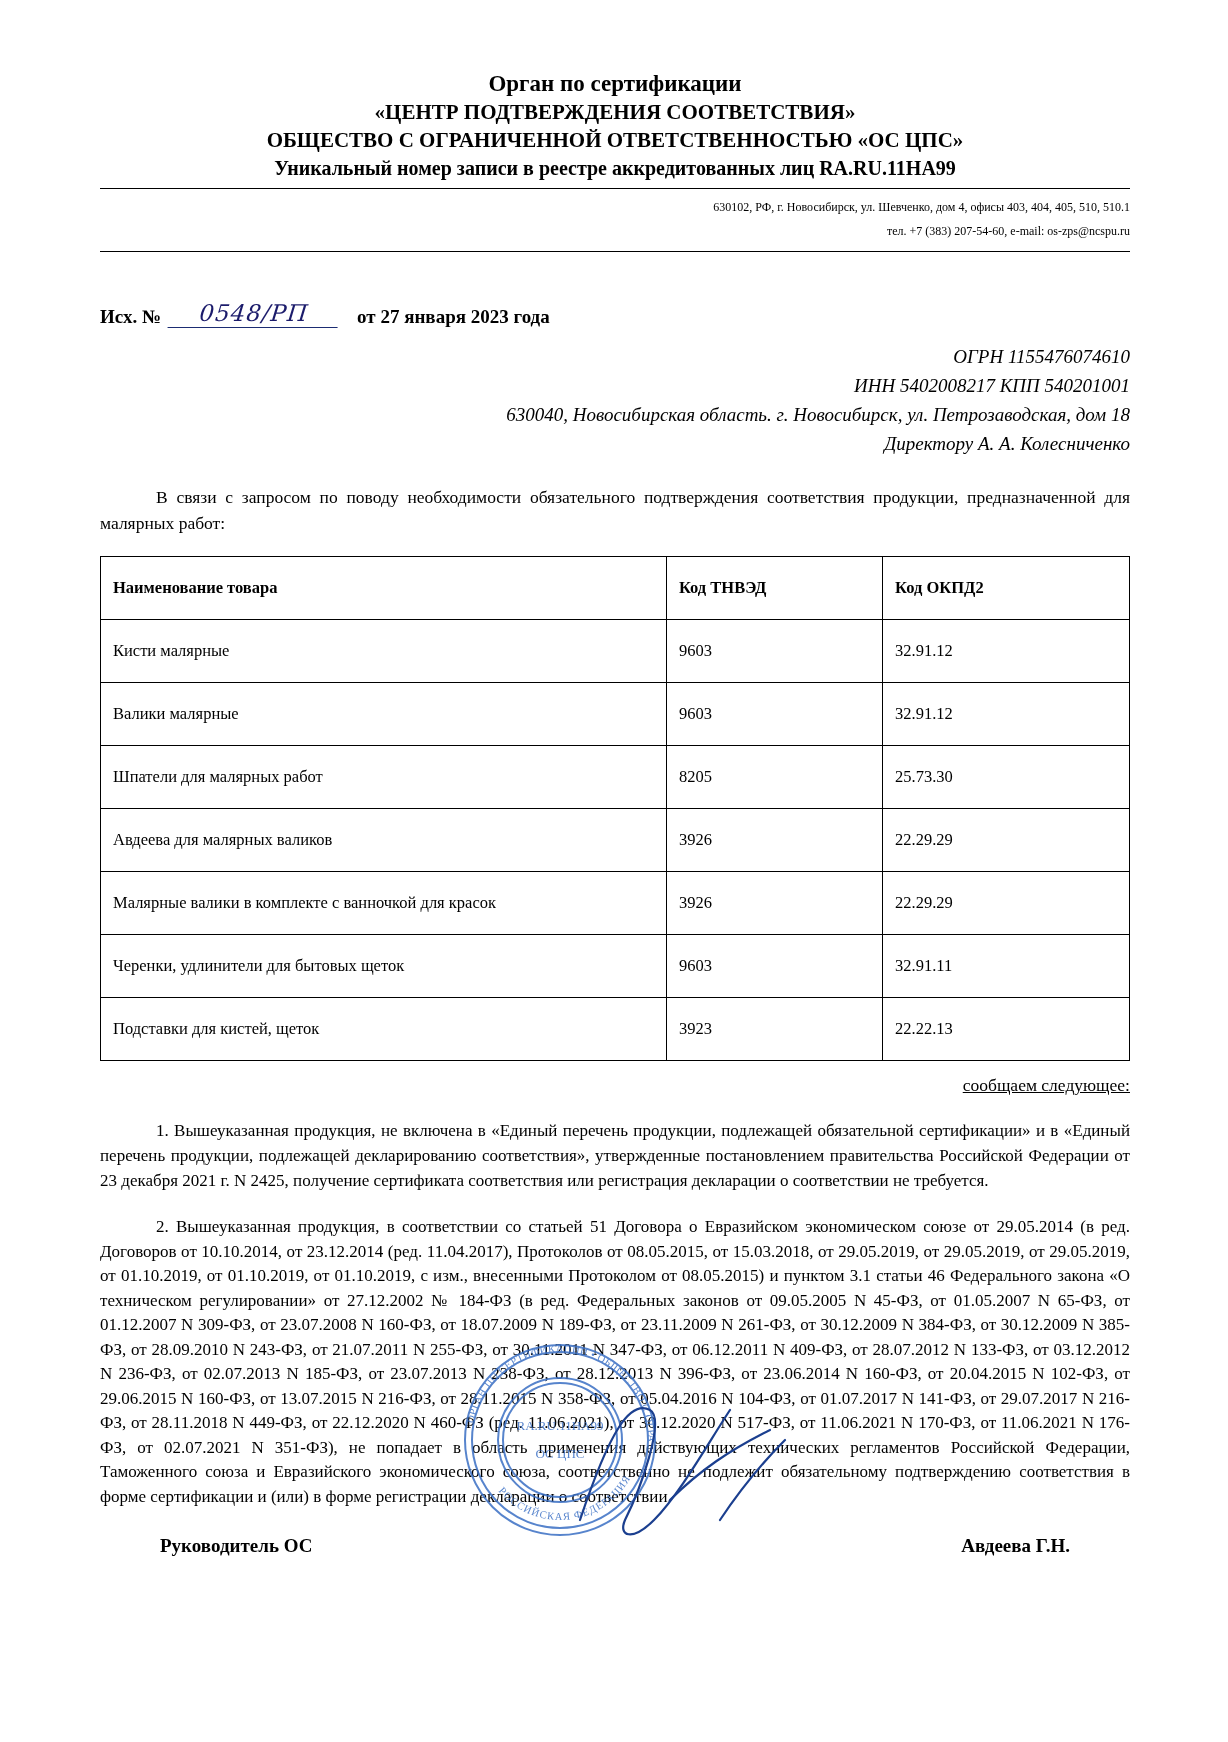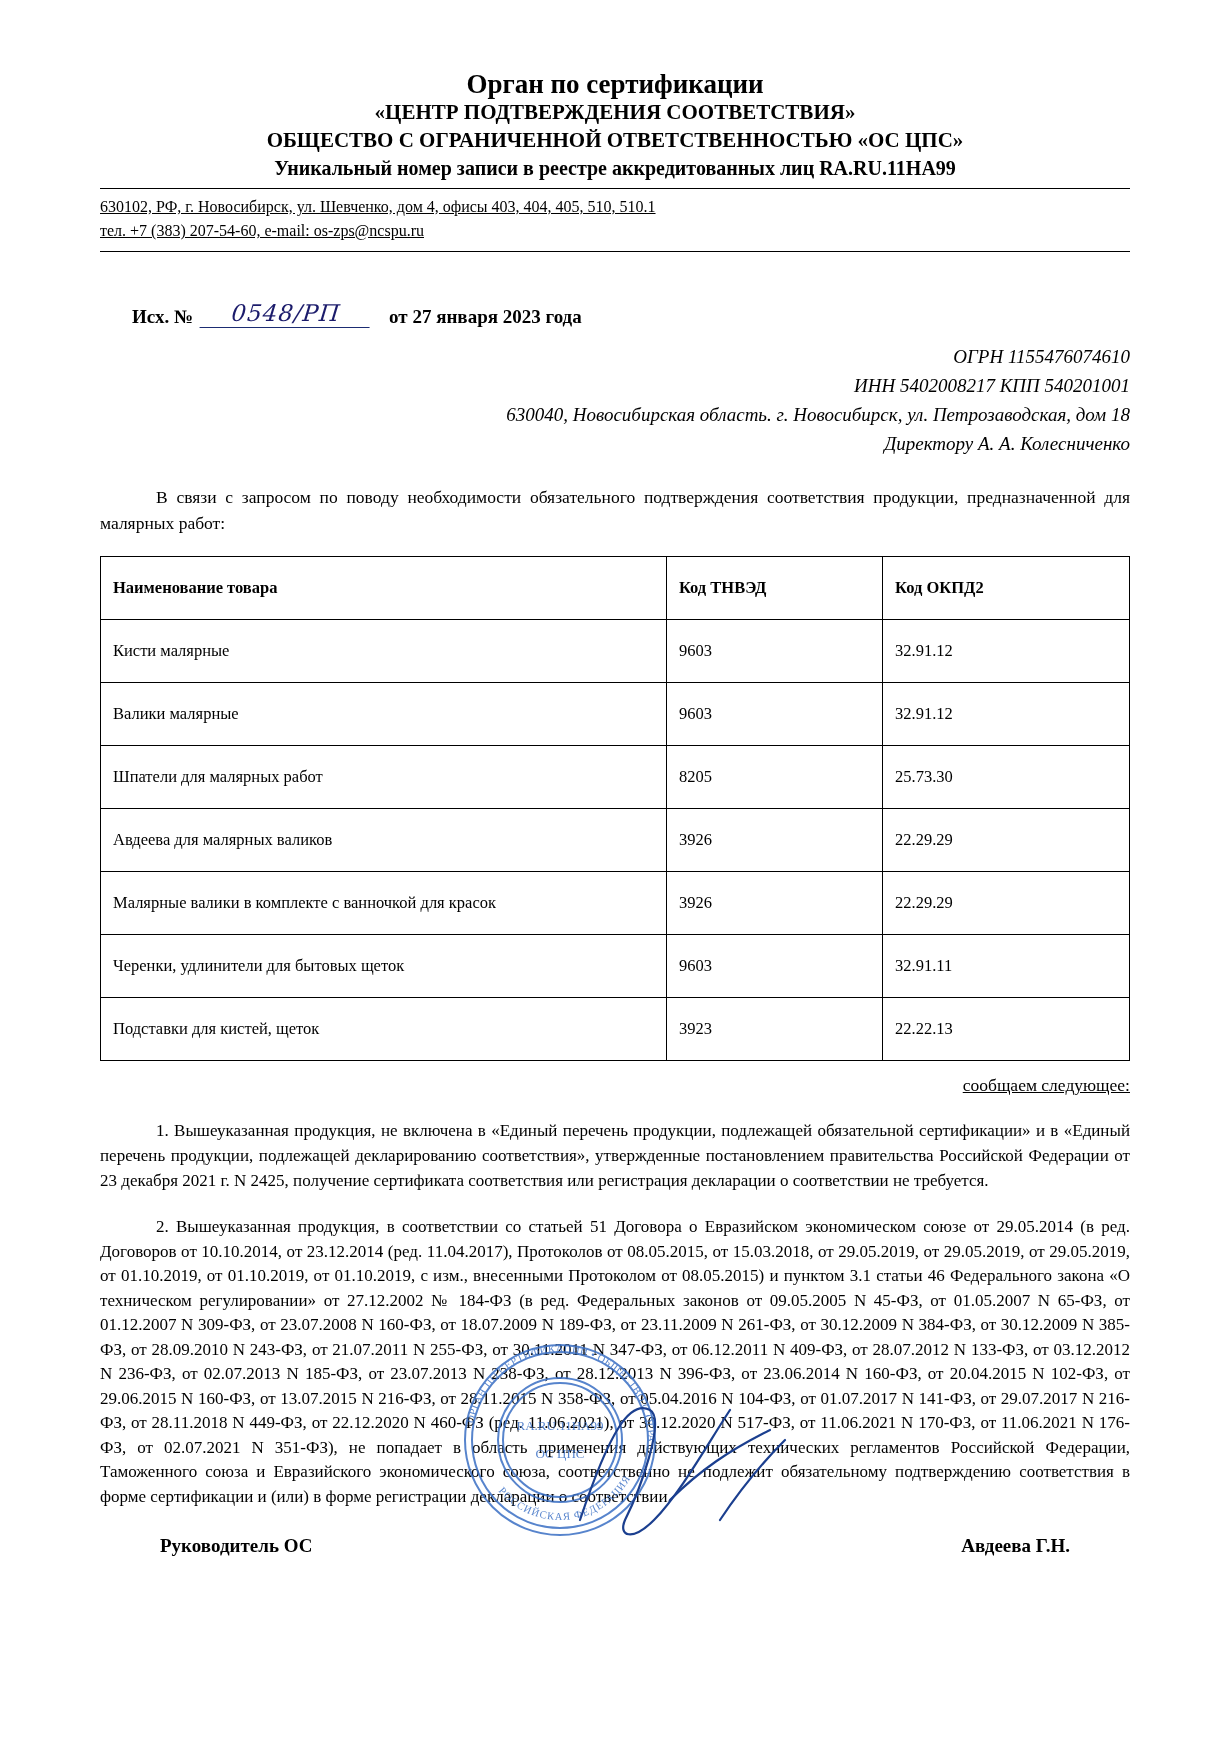--- a/index.html
+++ b/index.html
@@ -27,51 +27,50 @@
     left: 100px;
     top: 70px;
     width: 1030px;
   }
 
   
   .head-block {
     text-align: center;
     font-weight: bold;
   }
-  .head-line1 { font-size: 27px; line-height: 28px; }
+  .head-line1 { font-size: 23px; line-height: 28px; }
   .head-line2 { font-size: 21px; line-height: 28px; }
   .head-line3 { font-size: 21px; line-height: 28px; }
   .head-line4 { font-size: 20px; line-height: 28px; }
 
   .rule {
     border: none;
     border-top: 1.5px solid #000;
     margin: 6px 0 0 0;
   }
   .rule.thin {
     border-top: 1px solid #000;
     margin: 4px 0 0 0;
   }
   .contacts {
-    text-align: left;
-    font-size: 16px;
+    text-align: right;
+    font-size: 12px;
     line-height: 24px;
     padding: 6px 0 4px 0;
-    text-decoration: underline;
   }
 
   
   .outgoing {
     margin-top: 22px;
     font-size: 19px;
     font-weight: bold;
     display: flex;
     align-items: flex-end;
   }
-  .outgoing .label { white-space: pre; margin-left: 32px; }
+  .outgoing .label { white-space: pre; }
   .handwrite {
     font-family: "DejaVu Serif", serif;
     font-style: italic;
     font-weight: normal;
     font-size: 23px;
     color: #1b1b6b;
     border-bottom: 1.5px solid #1b2c72;
     padding: 0 10px 1px 10px;
     margin: 0 8px;
     letter-spacing: 1px;

